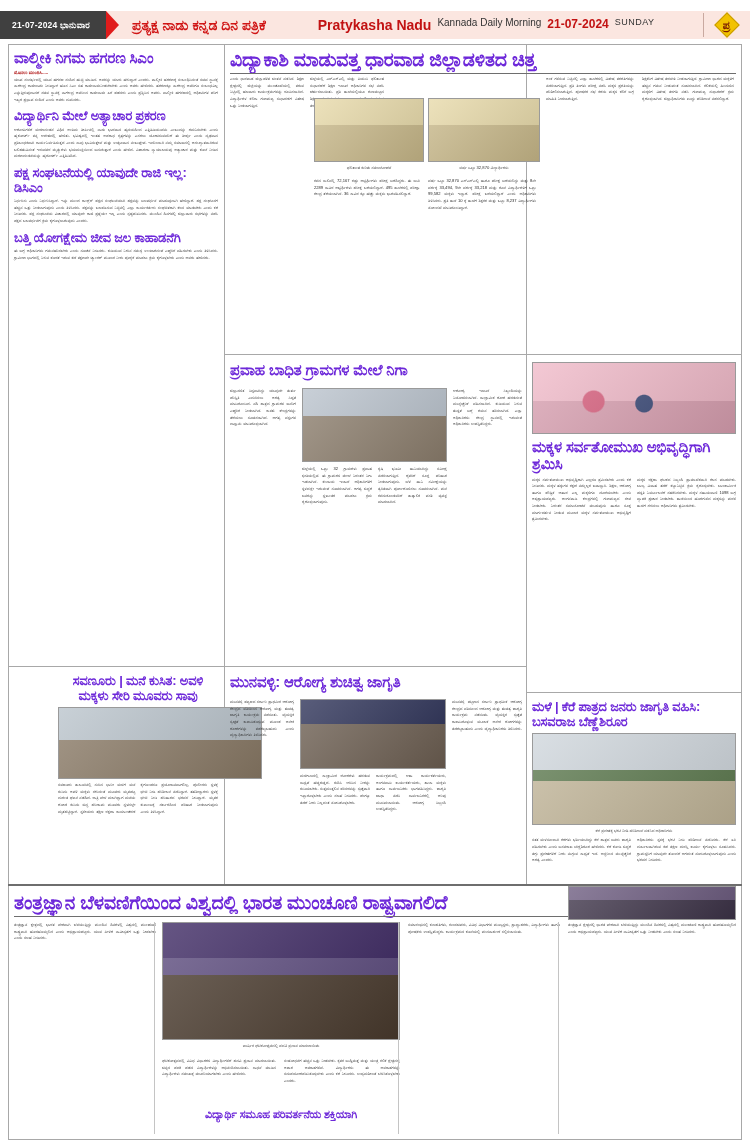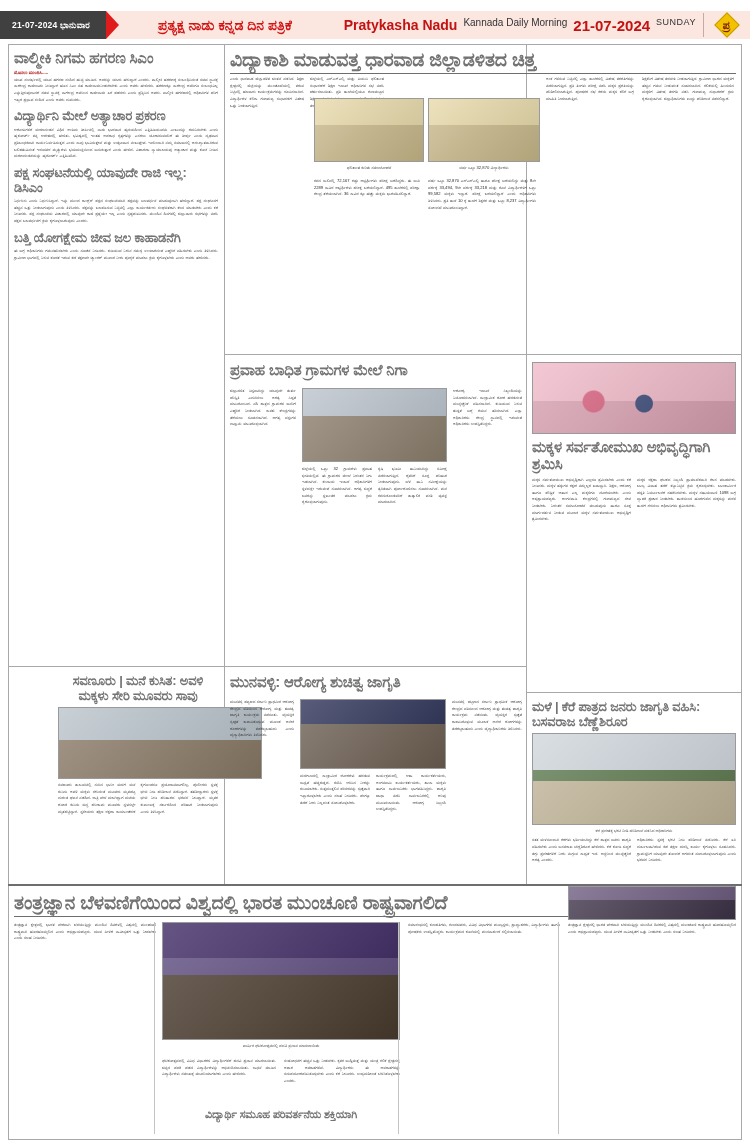--- a/index.html
+++ b/index.html
@@ -25,32 +25,32 @@
     display:flex; align-items:center;
     font-size:8.5px; font-weight:bold; letter-spacing:.2px;
     white-space:nowrap;
   }
   .mast-date-flag::after {
     content:""; position:absolute; right:-13px; top:0;
     border-top:14px solid transparent; border-bottom:14px solid transparent;
     border-left:13px solid #e01b1b;
   }
   .mast-kn {
-    margin-left:52px;
+    margin-left:26px;
     color:#d01515; font-size:14px; font-weight:bold;
     font-family:"Liberation Sans", sans-serif;
     white-space:nowrap;
   }
   .mast-en-wrap {
     margin-left:52px; display:flex; align-items:flex-start; gap:6px;
     white-space:nowrap;
   }
   .mast-en-title { color:#c21212; font-size:14px; font-weight:bold; }
   .mast-en-sub { color:#333; font-size:10px; }
-  .mast-en-date { color:#c21212; font-size:15px; font-weight:bold; }
+  .mast-en-date { color:#c21212; font-size:12px; font-weight:bold; }
   .mast-en-day { color:#333; font-size:9px; letter-spacing:.5px; }
   .mast-logo-sep {
     margin-left:auto; width:1px; height:24px; background:#c9a9a0;
   }
   .mast-logo {
     width:46px; height:28px; display:flex; align-items:center; justify-content:center;
   }
   .logo-diamond {
     width:18px; height:18px; background:#f2c200; transform:rotate(45deg);
     display:flex; align-items:center; justify-content:center;
@@ -61,21 +61,21 @@
   }
 
   
   .page { position:absolute; left:8px; top:44px; width:734px; height:1096px; }
 
   .rule-v { position:absolute; width:1px; background:#a8a8a8; }
   .rule-h { position:absolute; height:1px; background:#a8a8a8; }
 
   
   .kn-head {
-    font-weight:bold; color:#737373; line-height:1.12;
+    font-weight:bold; color:#6d28d9; line-height:1.12;
     font-family:"Liberation Sans", sans-serif;
     letter-spacing:-.2px;
   }
   .hl-xl { font-size:19px; }
   .hl-lg { font-size:15px; }
   .hl-md { font-size:13px; }
   .hl-sm { font-size:11px; }
 
   .body-col { font-size:4.1px; line-height:1.62; text-align:justify; color:#2a2a2a;
               font-family:"Liberation Sans", sans-serif; word-spacing:.4px; }

